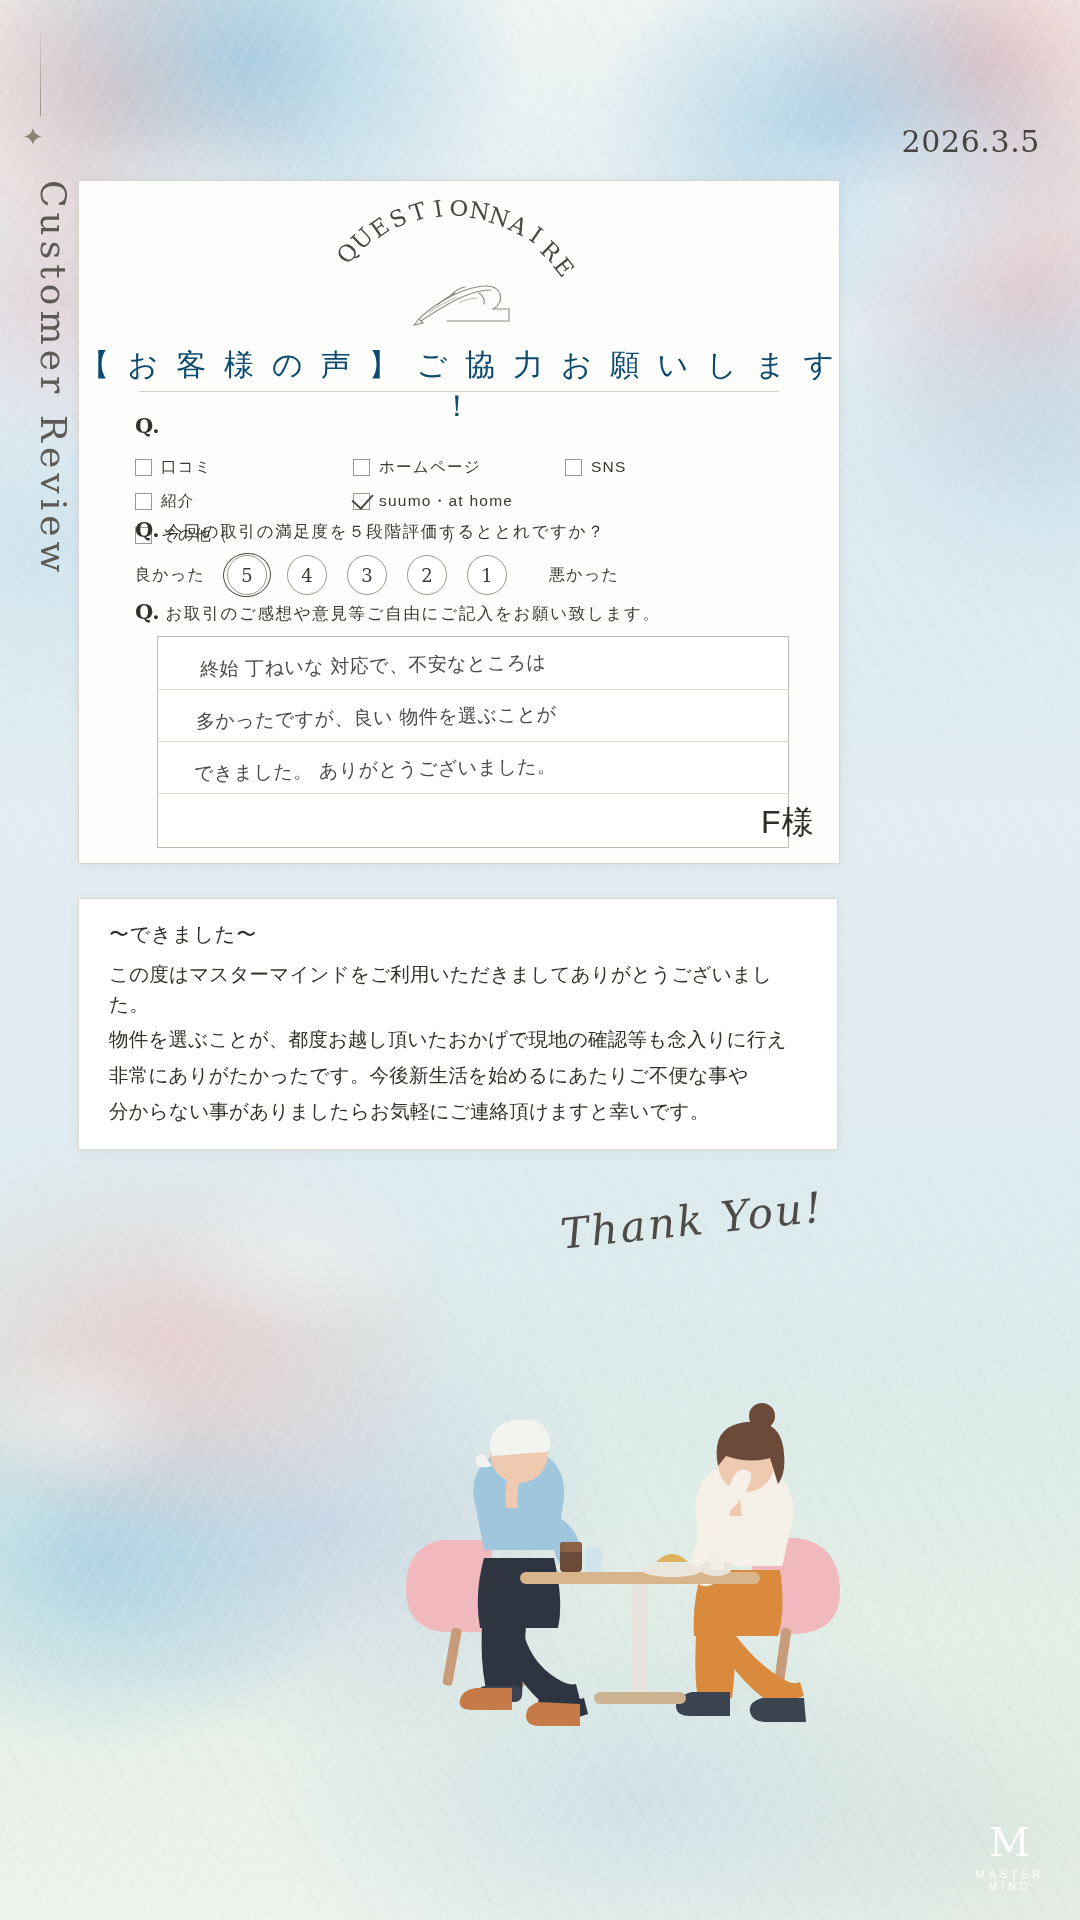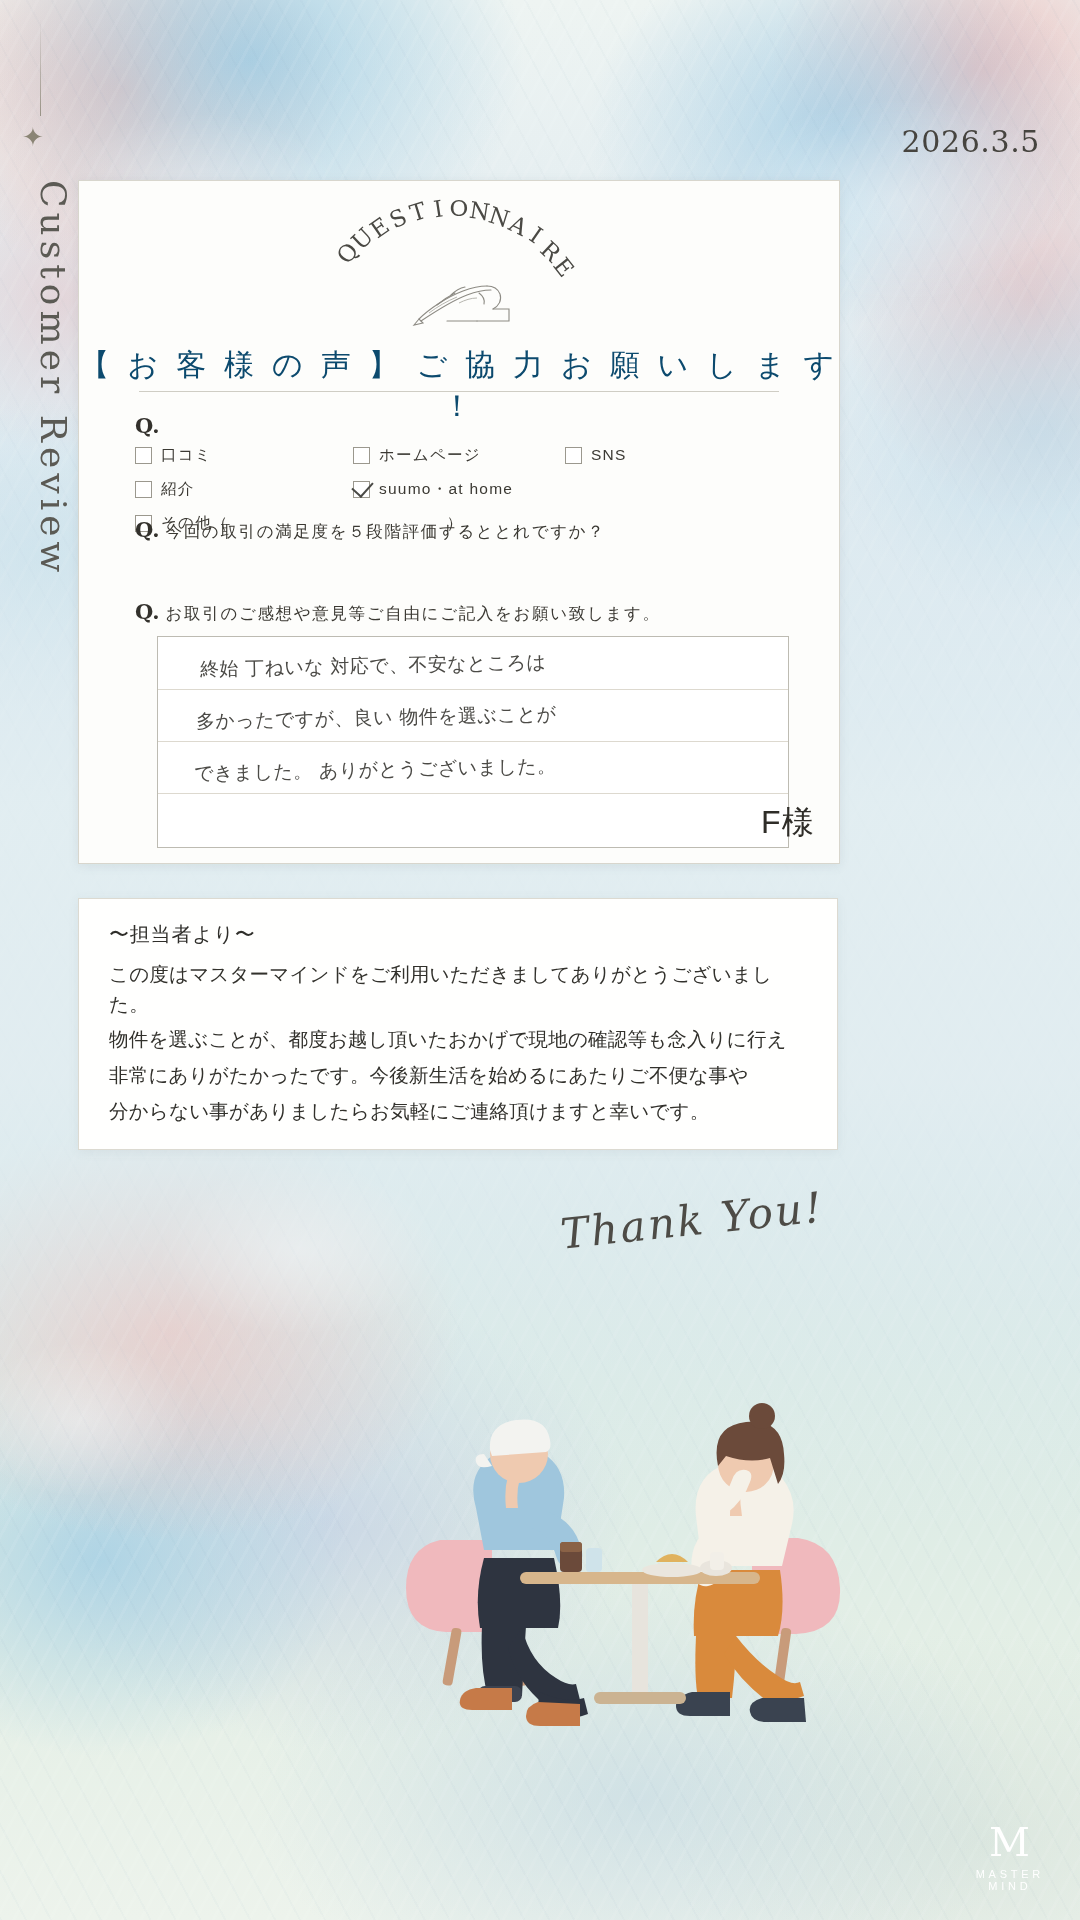--- a/index.html
+++ b/index.html
@@ -98,21 +98,21 @@
     position:absolute;left:0;right:0;top:164px;text-align:center;
     font-family:"DejaVu Serif", serif;font-size:30px;color:#0c4a6e;letter-spacing:.14em;
   }
   .hr-head{position:absolute;left:60px;right:60px;top:210px;height:1px;background:#cfcdc4;}
 
   .qrow{position:absolute;left:56px;right:46px;}
   .qlabel{display:flex;align-items:baseline;gap:6px;}
   .qmark{font-family:"DejaVu Serif", serif;font-size:21px;color:#33312c;font-weight:700;}
   .qtext{font-size:16.5px;color:#3b3933;letter-spacing:.10em;font-family:"DejaVu Sans", sans-serif;}
 
-  .opts{display:flex;flex-wrap:wrap;}
+  .opts{display:flex;flex-wrap:wrap;margin-top:12px;}
   .opt{display:flex;align-items:center;gap:9px;font-size:15.5px;color:#3b3933;letter-spacing:.08em;height:34px;}
   .box{width:15px;height:15px;border:1px solid #9b988e;display:inline-block;position:relative;background:#fff;flex:0 0 auto;}
   .box.checked::after{
     content:"";position:absolute;left:2px;top:-5px;width:11px;height:17px;
     border-right:2px solid #4a4a46;border-bottom:2px solid #4a4a46;transform:rotate(42deg);
   }
   .opt.w1{width:218px;}
   .opt.w2{width:212px;}
   .opt.w3{width:auto;}
   .opt .tail{letter-spacing:0;}
@@ -249,20 +249,29 @@
         <span class="tail">）</span>
       </div>
     </div>
   </div>
 
   <div class="qrow" style="top:336px;">
     <div class="qlabel">
       <span class="qmark">Q.</span>
       <span class="qtext">今回の取引の満足度を５段階評価するととれですか？</span>
     </div>
+    <div class="scale">
+      <span class="lbl">良かった</span>
+      <span class="circle sel">5</span>
+      <span class="circle">4</span>
+      <span class="circle">3</span>
+      <span class="circle">2</span>
+      <span class="circle">1</span>
+      <span class="lbl right">悪かった</span>
+    </div>
   </div>
 
   <div class="qrow" style="top:418px;">
     <div class="qlabel">
       <span class="qmark">Q.</span>
       <span class="qtext">お取引のご感想や意見等ご自由にご記入をお願い致します。</span>
     </div>
   </div>
 
   <div class="free-box">
@@ -271,21 +280,21 @@
     <div class="rule" style="top:156px;"></div>
     <div class="hand" style="left:42px;top:16px;">終始 丁ねいな 対応で、不安なところは</div>
     <div class="hand" style="left:38px;top:68px;">多かったですが、良い 物件を選ぶことが</div>
     <div class="hand" style="left:36px;top:120px;">できました。 ありがとうございました。</div>
   </div>
 
   <div class="sign">F様</div>
 </div>
 
 <div class="msg">
-  <div class="h">〜担当者より〜</div>
+  <div class="h">〜できました〜</div>
   <p>この度はマスターマインドをご利用いただきましてありがとうございました。</p>
   <p>物件を選ぶことが、都度お越し頂いたおかげで現地の確認等も念入りに行え</p>
   <p>非常にありがたかったです。今後新生活を始めるにあたりご不便な事や</p>
   <p>分からない事がありましたらお気軽にご連絡頂けますと幸いです。</p>
 </div>
 
 <div class="thanks">Thank You!</div>
 
 <div class="illus">
   <svg width="560" height="560" viewBox="0 0 560 560">

